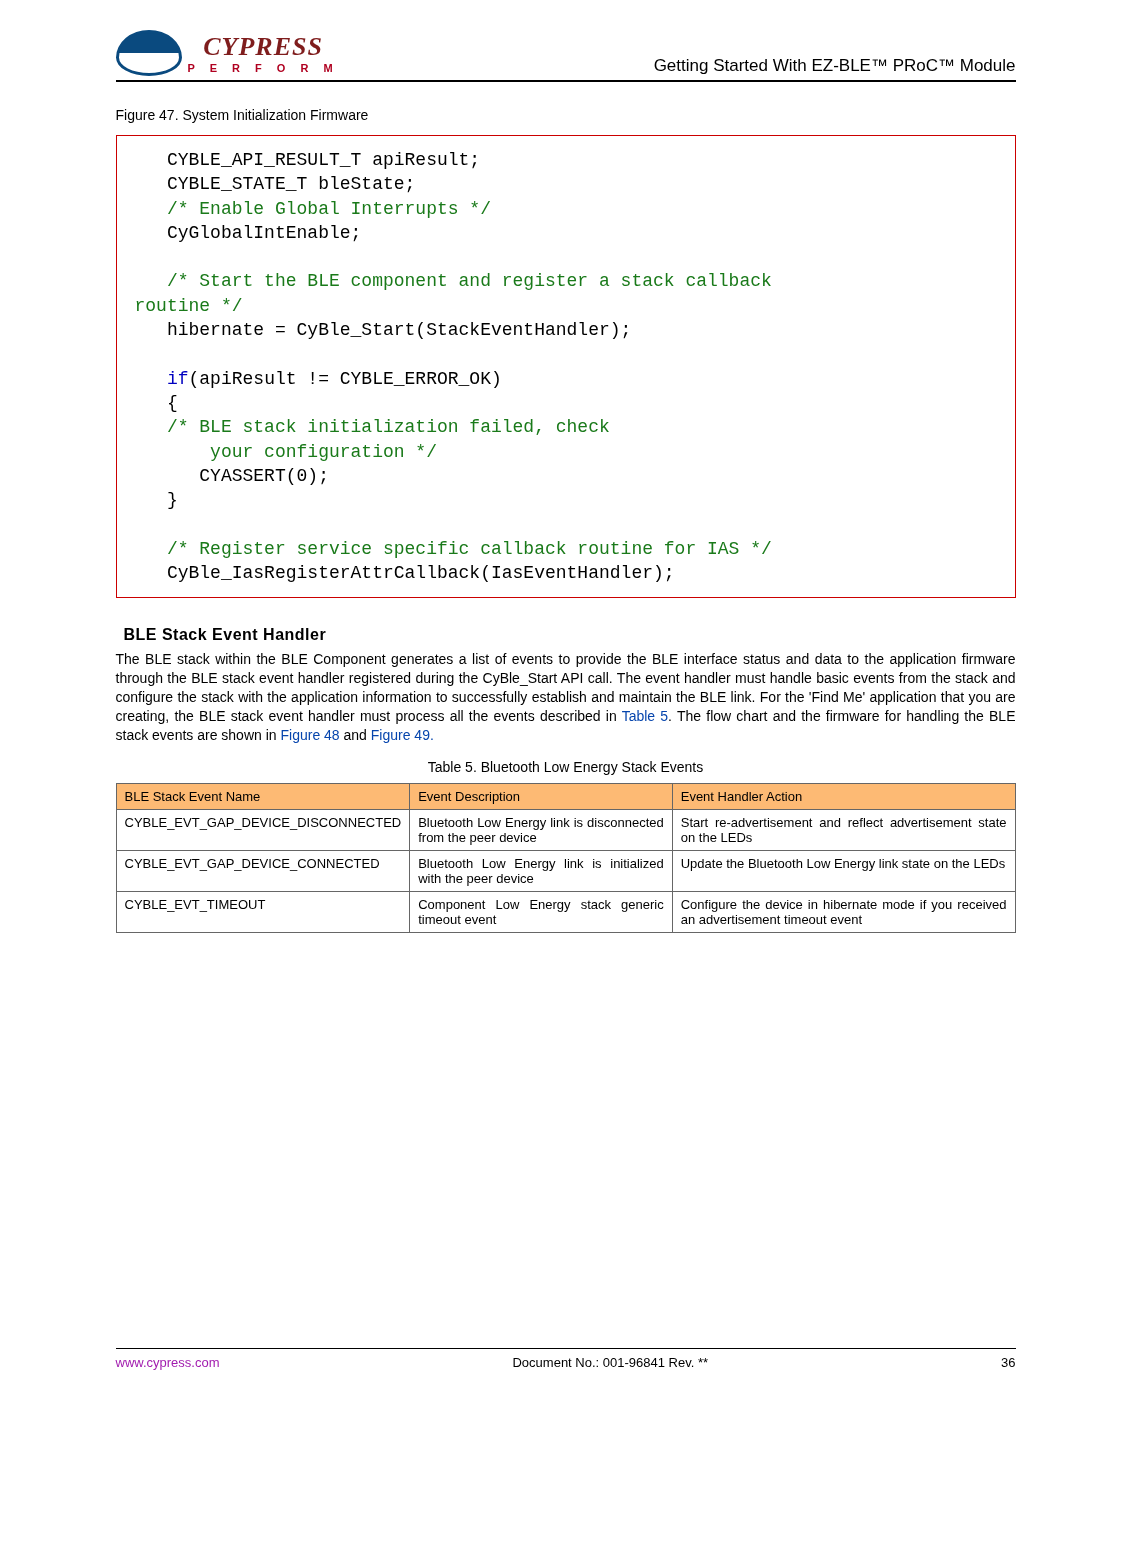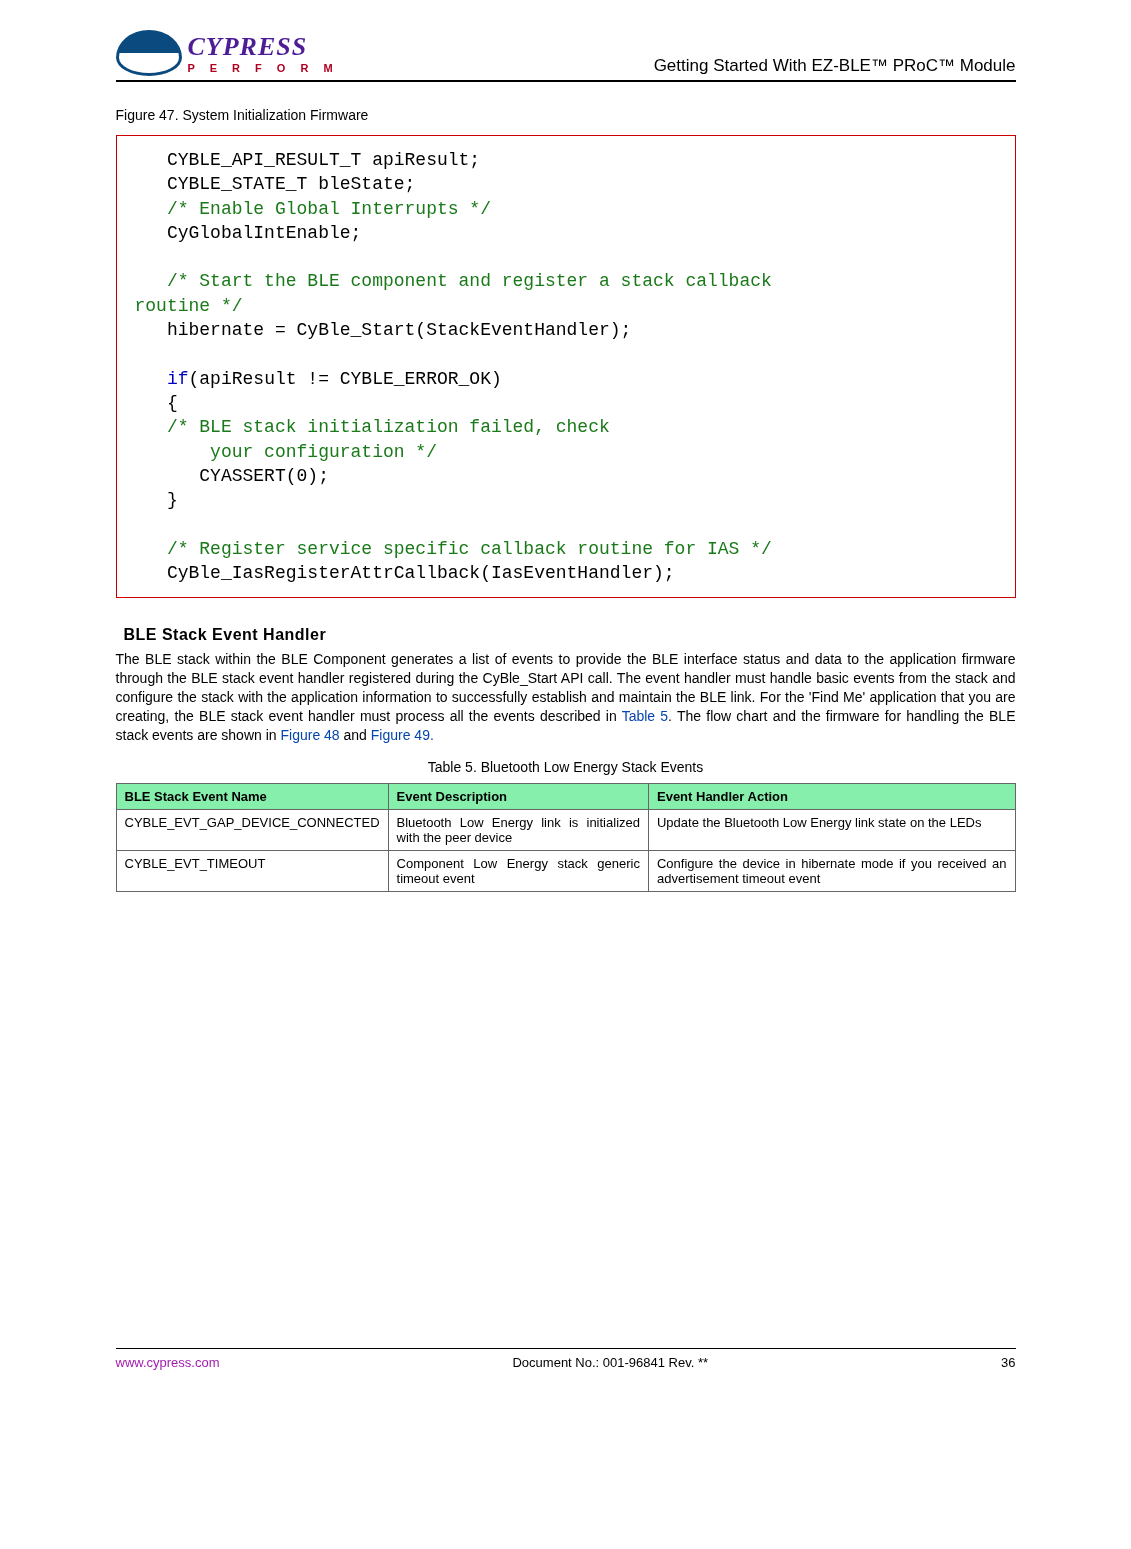--- a/index.html
+++ b/index.html
@@ -1,34 +1,34 @@
 <!DOCTYPE html>
 <html><head>
 <meta charset="utf-8">
 <style>
   body { font-family: Arial, Helvetica, sans-serif; font-size: 14px; color:#000; margin:0; padding:0; }
   .page { width: 1000px; margin: 0 auto; padding: 30px 50px 30px 50px; position:relative; min-height:1400px; box-sizing:border-box;}
   .header-row { display:flex; justify-content:space-between; align-items:flex-end; border-bottom:2px solid #000; padding-bottom:4px; margin-bottom:25px;}
   .logo { display:flex; align-items:center; }
   .logo-graphic { width:60px; height:40px; border:3px solid #0a4a7f; border-radius:50% 50% 50% 50% / 60% 60% 40% 40%; position:relative; margin-right:6px; background:linear-gradient(#0a4a7f 50%, transparent 50%);}
   .logo-text { display:flex; flex-direction:column; }
-  .logo-text .brand { font-family:"Times New Roman",serif; font-size:26px; font-style:italic; color:#4c1d95; font-weight:bold; letter-spacing:1px;}
+  .logo-text .brand { font-family:"Times New Roman",serif; font-size:26px; font-style:italic; color:#7f1d1d; font-weight:bold; letter-spacing:1px;text-align:center;}
   .logo-text .tag { font-size:11px; letter-spacing:6px; color:#b00020; font-weight:bold;}
   .doc-title { font-size:17px; text-align:right; }
   .fig-caption { font-size:14px; margin:12px 0;}
   .code-box { border:1px solid #c00; padding:12px 18px; font-family:"Courier New",monospace; font-size:18px; line-height:1.35; white-space:pre; overflow:auto;}
   .code-box .cmt { color:#1a7a1a; }
   .code-box .kw { color:#0000c0; }
   h3.section { font-size:16px; letter-spacing:0.5px; margin:28px 0 6px 8px;}
   p.body { font-size:14px; text-align:justify; margin:0 0 10px 0; line-height:1.35;}
   .link { color:#0645ad; }
   .tbl-caption { text-align:center; margin:14px 0 8px 0;}
   table.events { border-collapse:collapse; width:100%; font-size:13px;}
   table.events th, table.events td { border:1px solid #666; padding:5px 8px; vertical-align:top; text-align:left;}
-  table.events th { background:#86efac; font-weight:bold;}
+  table.events th { background:#fdba74; font-weight:normal;}
   table.events td.just { text-align:justify; }
   .footer { position:absolute; bottom:30px; left:50px; right:50px; border-top:1px solid #000; padding-top:6px; font-size:13px; display:flex; justify-content:space-between;}
   .footer .url { color:#a21caf;}
 </style>
 </head>
 <body>
 
 <div class="page">
   <div class="header-row">
     <div class="logo">
@@ -68,20 +68,25 @@
   <div class="tbl-caption">Table 5. Bluetooth Low Energy Stack Events</div>
 
   <table class="events">
     <tbody>
         <tr>
       <th>BLE Stack Event Name</th>
       <th>Event Description</th>
       <th>Event Handler Action</th>
     </tr>
     <tr>
+      <td>CYBLE_EVT_GAP_DEVICE_DISCONNECTED</td>
+      <td class="just">Bluetooth Low Energy link is disconnected from  the peer device</td>
+      <td class="just">Start re-advertisement and reflect advertisement state on the LEDs</td>
+    </tr>
+    <tr>
       <td>CYBLE_EVT_GAP_DEVICE_CONNECTED</td>
       <td class="just">Bluetooth Low Energy link is initialized with the peer device</td>
       <td class="just">Update the Bluetooth Low Energy link state on the LEDs</td>
     </tr>
     <tr>
       <td>CYBLE_EVT_TIMEOUT</td>
       <td class="just">Component Low Energy stack generic timeout event</td>
       <td class="just">Configure the device in hibernate mode if you received an advertisement timeout event</td>
     </tr>
   </tbody>

